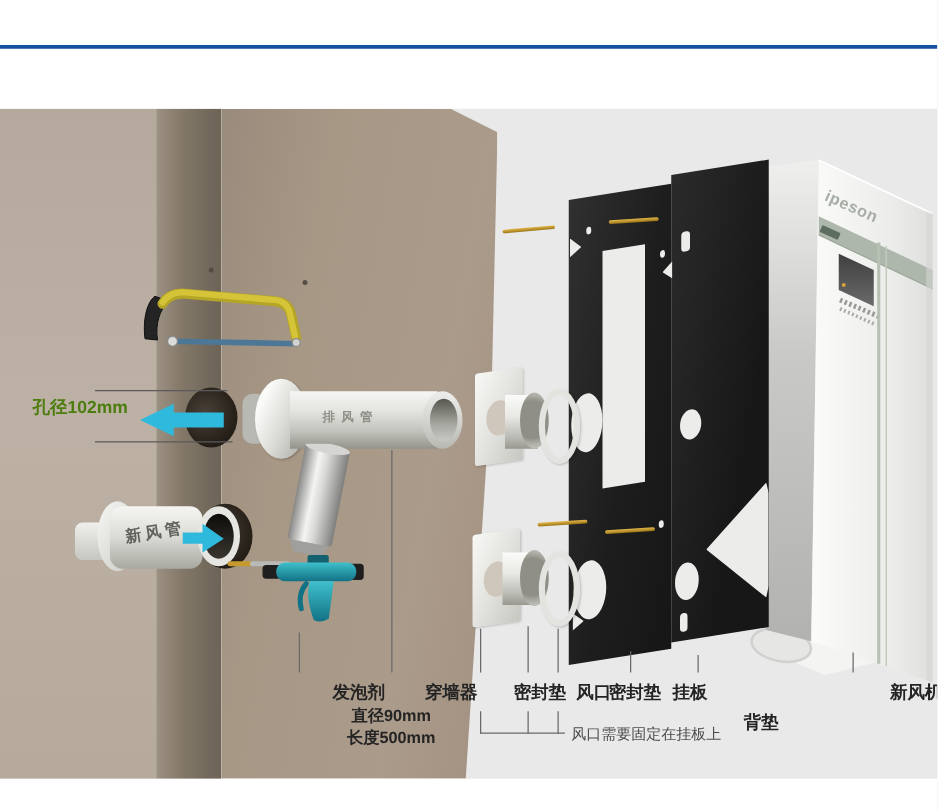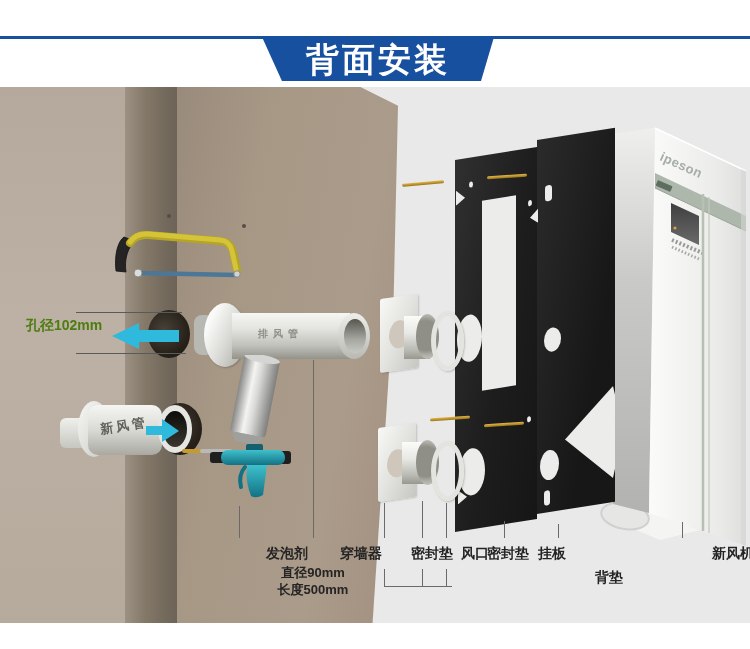--- a/index.html
+++ b/index.html
@@ -43,23 +43,20 @@
   .backpad{background:linear-gradient(100deg,#2b2b2b,#171717 70%);}
   .cutout{position:absolute;background:#ececea;}
   .screw{height:3px;border-radius:2px;background:linear-gradient(to bottom,#e3b64b,#9a7516);}
 </style>
 </head>
 <body>
 
 <div class="page">
 
   <div class="ab top-rule"></div>
-  <div class="ab banner">
-    <span class="banner-text">背面安装</span>
-  </div>
 
   <div class="ab diagram">
 
     <div class="ab wall-left"></div>
     <div class="ab wall-edge"></div>
     <div class="ab wall-front"></div>
     <div class="ab wall-dot" style="left:167px;top:127px;"></div>
     <div class="ab wall-dot" style="left:242px;top:137px;"></div>
 
     <div class="ab hole" style="left:148px;top:223px;width:42px;height:48px;"></div>
@@ -218,15 +215,16 @@
     <div class="ab part-label" style="left:427px;top:458px;">风口</div>
     <div class="ab part-label" style="left:460px;top:458px;">密封垫</div>
     <div class="ab part-label" style="left:504px;top:458px;">挂板</div>
     <div class="ab part-label" style="left:561px;top:482px;">背垫</div>
     <div class="ab part-label" style="left:685px;top:458px;">新风机</div>
 
     <div class="ab leader" style="left:384px;top:482px;height:18px;"></div>
     <div class="ab leader" style="left:422px;top:482px;height:18px;"></div>
     <div class="ab leader" style="left:446px;top:482px;height:18px;"></div>
     <div class="ab" style="left:384px;top:499px;width:68px;height:1px;background:#6a6a6a;"></div>
+    <div class="ab note" style="left:457px;top:492px;">风口需要固定在挂板上</div>
 
   </div>
 </div>
 
 </body></html>

